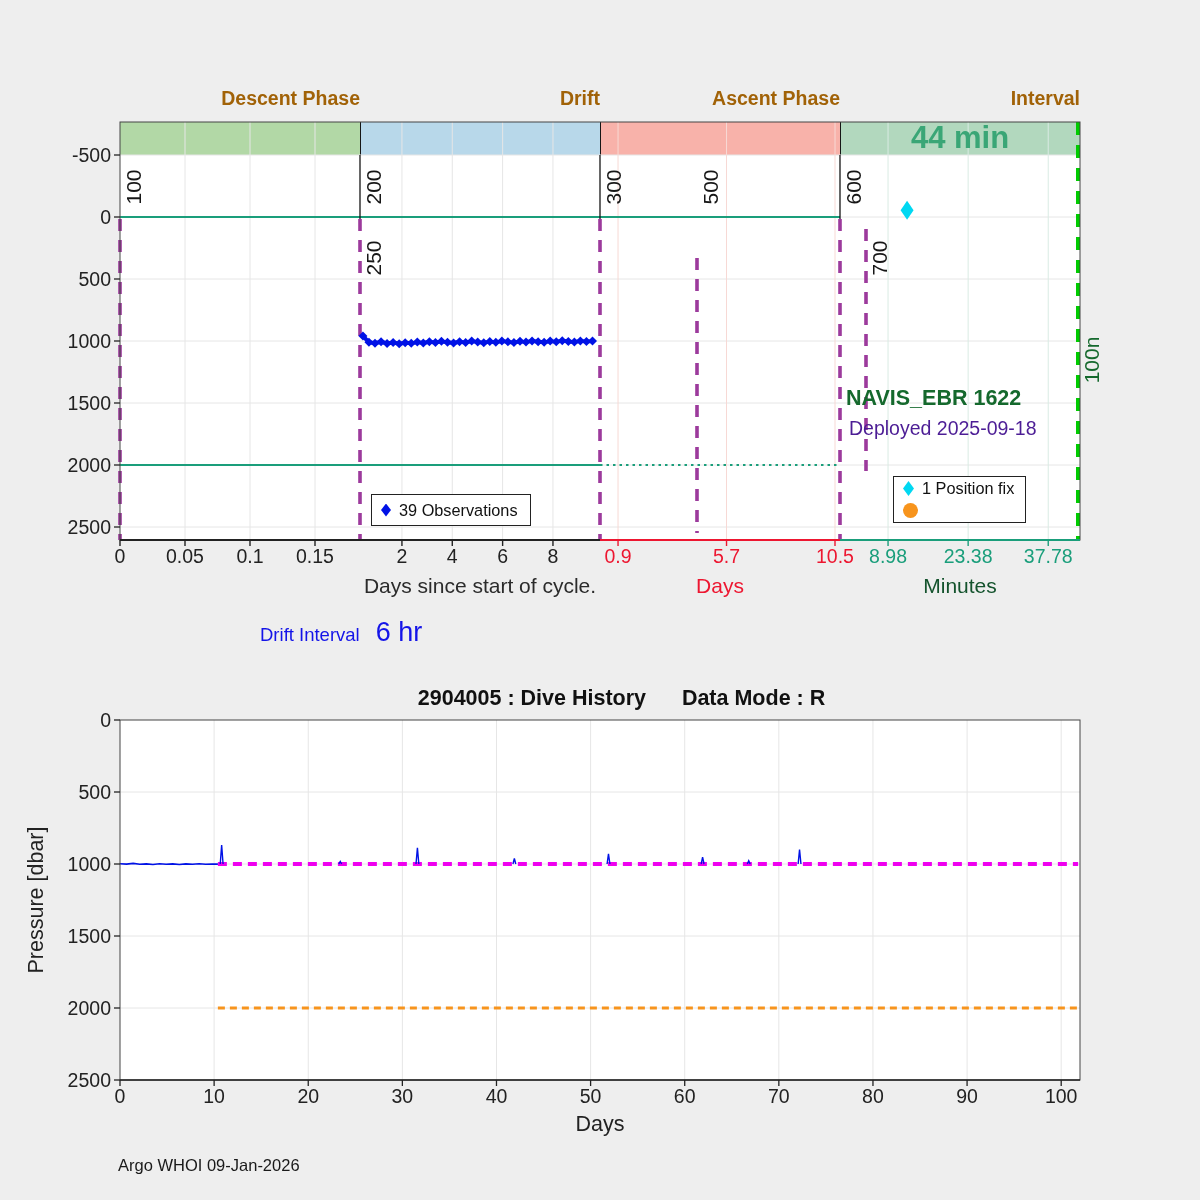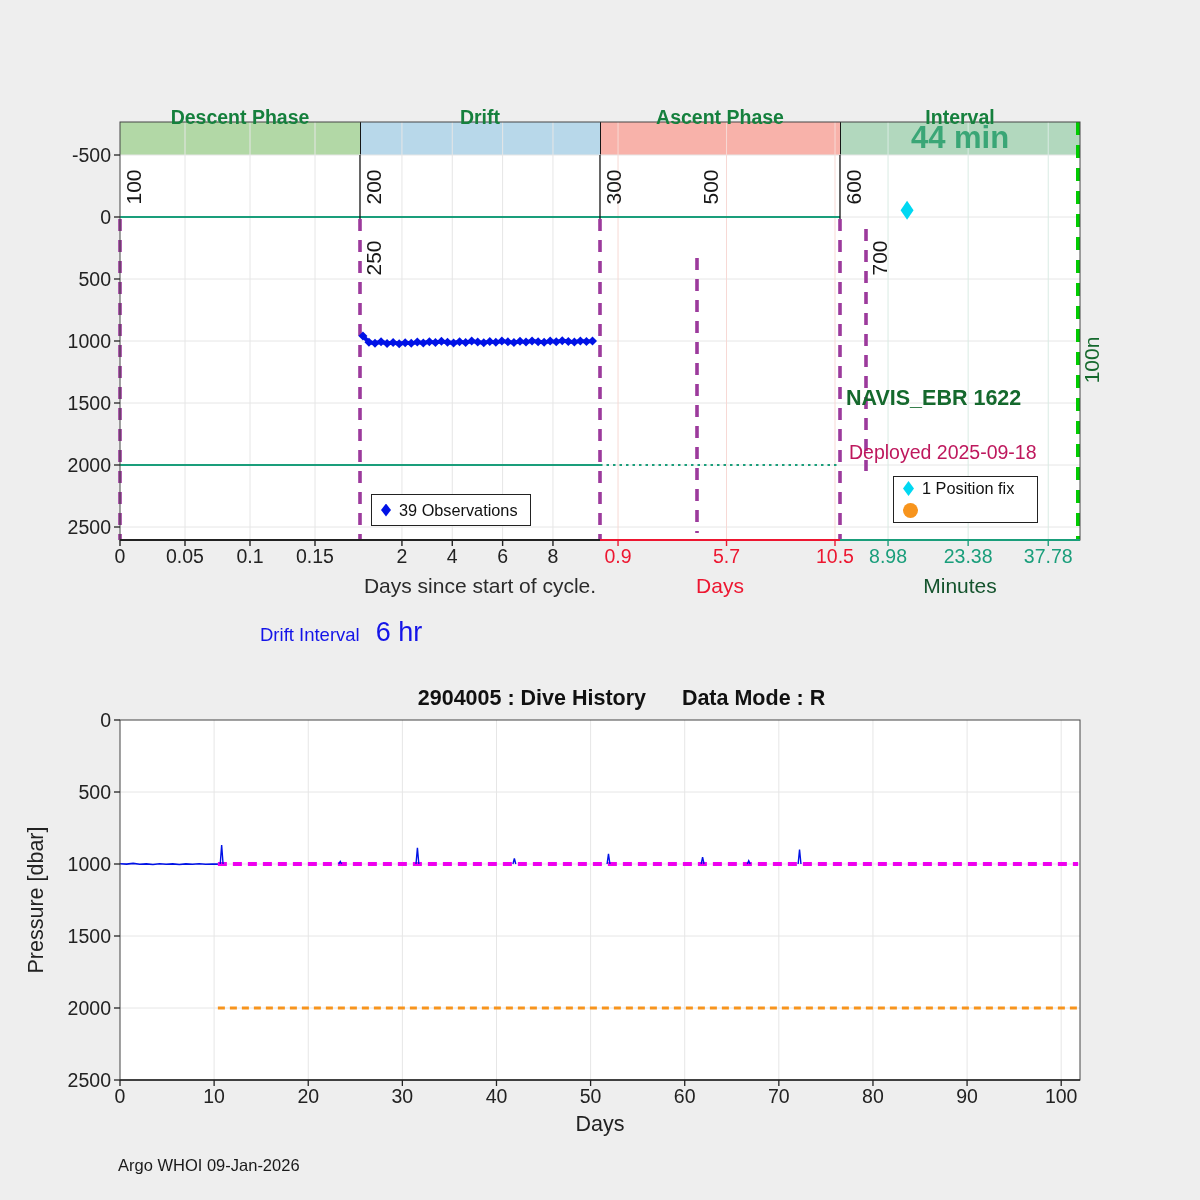--- a/index.html
+++ b/index.html
@@ -8,32 +8,32 @@
   #app *{box-sizing:border-box;}
   .pbg{position:absolute;background:#ffffff;z-index:0;}
   #pbg-top{left:120px;top:122px;width:960px;height:418px;}
   #pbg-bot{left:120px;top:720px;width:960px;height:360px;}
   .band{position:absolute;top:122px;height:33px;width:240px;z-index:1;}
   .band.b1{left:120px;} .band.b2{left:360px;border-left:1.4px solid #151515;}
   .band.b3{left:600px;border-left:1.4px solid #151515;} .band.b4{left:840px;border-left:1.4px solid #151515;}
   #plot-svg{position:absolute;left:0;top:0;z-index:2;}
   .ovl{position:absolute;z-index:3;}
   .fig-title{left:0;top:10px;width:1200px;text-align:center;font-size:29px;font-weight:bold;white-space:pre;letter-spacing:0.5px;}
-  .ph-label{top:106px;width:240px;text-align:center;font-size:19.5px;font-weight:bold;color:#15803d;}
+  .ph-label{top:87px;width:240px;text-align:right;font-size:19.5px;font-weight:bold;color:#a16207;}
   .dur{top:120px;height:35px;width:240px;line-height:35px;text-align:center;font-size:31px;font-weight:bold;}
   .xl{top:574px;width:240px;text-align:center;font-size:21px;color:#2b2b2b;}
   .xl1{left:240px;width:480px;}
   .di{left:260px;top:617px;color:#1414e8;}
   .di .di-l{font-size:18.5px;vertical-align:baseline;}
   .di .di-v{font-size:27px;margin-left:16px;vertical-align:baseline;}
   .navis{left:846px;top:386px;font-size:21.5px;font-weight:bold;}
   .deployed{left:849px;top:417px;font-size:19.5px;}
   .legend{background:#fff;border:1.5px solid #222;display:flex;}
   #legendA{left:371px;top:494px;width:160px;height:32px;align-items:center;padding-left:9px;}
-  #legendB{left:893px;top:476px;width:145px;height:47px;flex-direction:column;justify-content:center;padding-left:9px;}
+  #legendB{left:893px;top:476px;width:133px;height:47px;flex-direction:column;justify-content:center;padding-left:9px;}
   .lrow{display:flex;align-items:center;height:22px;}
   .ltext{font-size:16.3px;color:#111;margin-left:8px;white-space:pre;}
   .mk-diamond{width:11px;height:15px;clip-path:polygon(50% 0,100% 50%,50% 100%,0 50%);}
   .mk-diamond.small{width:10px;height:13px;}
   .mk-circle{width:15px;height:15px;border-radius:50%;}
   .btitle{left:0;top:686px;width:1200px;text-align:center;font-size:21.5px;font-weight:bold;color:#111;white-space:pre;padding-left:43px;}
   .bxlabel{left:120px;top:1112px;width:960px;text-align:center;font-size:21.5px;color:#222;}
   .bylabel{left:-72px;top:886px;width:220px;height:28px;text-align:center;font-size:21.5px;color:#222;transform:rotate(-90deg);}
   .footer{left:118px;top:1156px;font-size:16.5px;color:#1a1a1a;}
 </style>
@@ -253,21 +253,21 @@
 
   <div class="ovl xl xl1" style="color: rgb(43, 43, 43);">Days since start of cycle.</div>
   <div class="ovl xl" style="left: 600px; color: rgb(237, 22, 48);">Days</div>
   <div class="ovl xl" style="left: 840px; color: #14532d;">Minutes</div>
 
   <div class="ovl di" style="color: rgb(20, 20, 232);">
     <span class="di-l">Drift Interval</span><span class="di-v">6 hr</span>
   </div>
 
   <div class="ovl navis" style="color: rgb(21, 105, 45);">NAVIS_EBR 1622</div>
-  <div class="ovl deployed" style="color: #be185d; margin-top: 24px;">Deployed 2025-09-18</div>
+  <div class="ovl deployed" style="color: #4c1d95;">Deployed 2025-09-18</div>
 
   <div class="ovl legend" id="legendA">
     <span class="mk-diamond small" style="background-color: rgb(0, 18, 230);"></span>
     <span class="ltext">39 Observations</span>
   </div>
 
   <div class="ovl legend" id="legendB">
     <div class="lrow">
       <span class="mk-diamond" style="background-color: rgb(0, 216, 242);"></span>
       <span class="ltext">1 Position fix</span>

